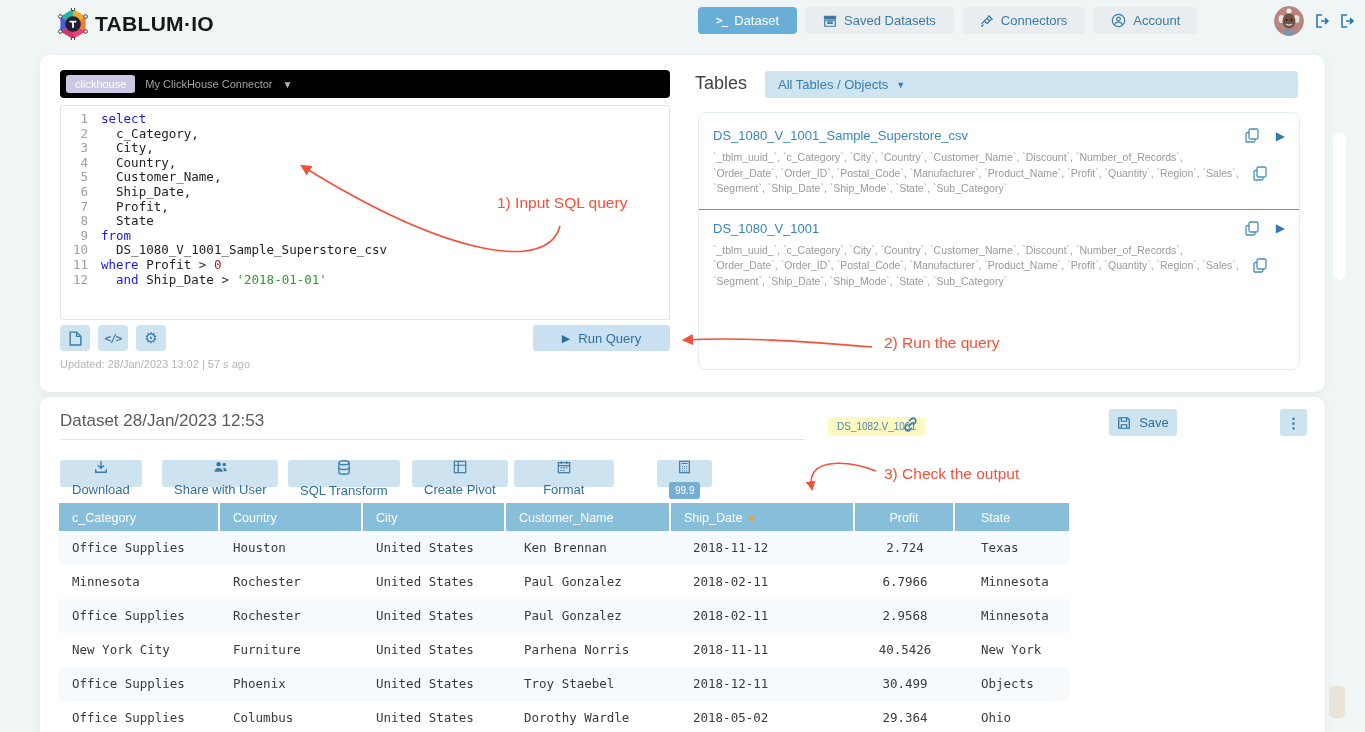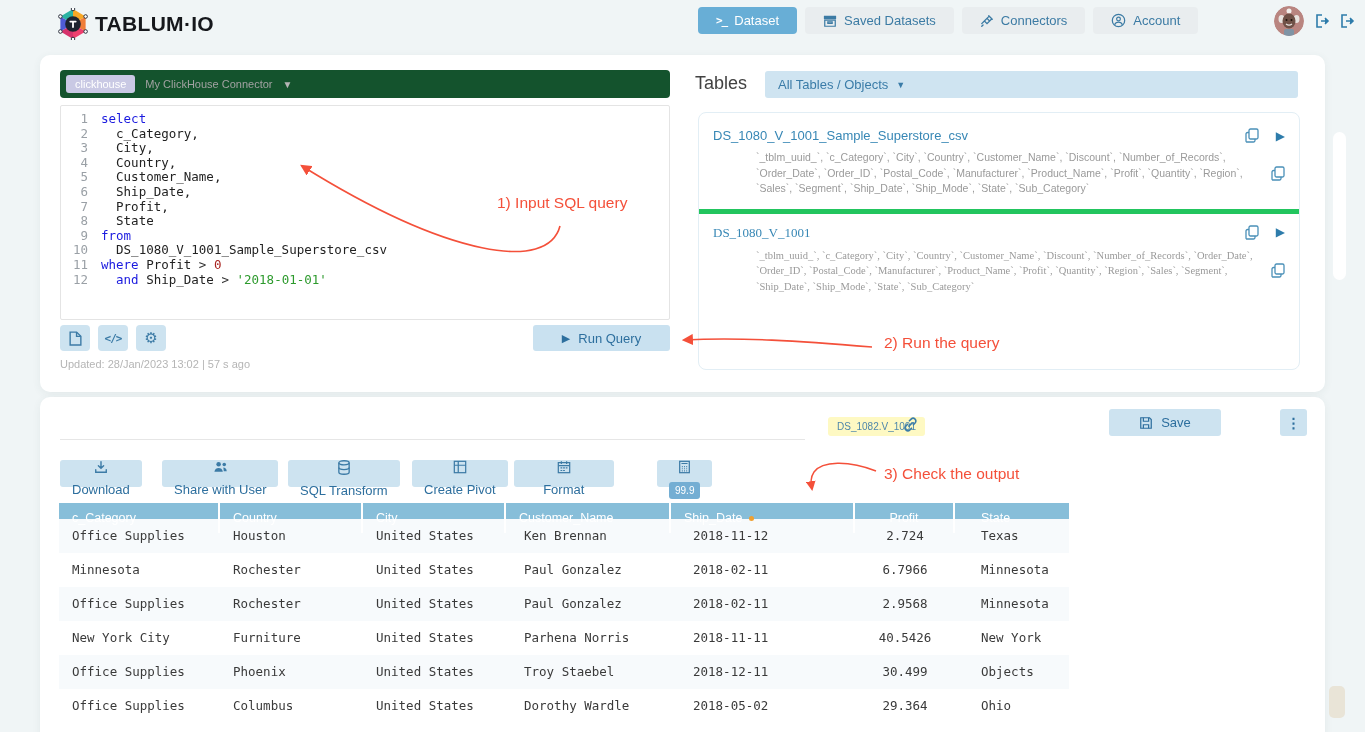--- a/index.html
+++ b/index.html
@@ -18,21 +18,21 @@
   .term-glyph { font-family:"DejaVu Sans Mono", monospace; font-size:11px; font-weight:700; letter-spacing:-1px; }
   .avatar { position:absolute; left:1274px; top:6px; width:30px; height:30px; border-radius:50%; overflow:hidden; cursor:pointer; }
   .exit-icon { position:absolute; top:13px; color:#2e7cab; cursor:pointer; }
 
   
   .card { position:absolute; background:#fff; border-radius:10px; box-shadow:0 2px 8px rgba(60,80,90,.07); }
   .card-top { left:40px; top:55px; width:1285px; height:337px; }
   .card-bottom { left:40px; top:397px; width:1285px; height:400px; }
 
   
-  .conn-bar { position:absolute; left:20px; top:15px; width:610px; height:28px; background:#14532d; border-radius:4px;
+  .conn-bar { position:absolute; left:20px; top:15px; width:610px; height:28px; background:#000000; border-radius:4px;
               display:flex; align-items:center; gap:10px; padding:0 6px; cursor:pointer; }
   .conn-badge { background:#c9c9e4; color:#fff; font-size:11px; padding:3px 9px; border-radius:3px; }
   .conn-name { color:#a2a2a2; font-size:11px; }
   .conn-caret { color:#b5b5b5; font-size:10px; }
 
   
   .editor { position:absolute; left:20px; top:50px; width:610px; height:215px; background:#fff;
             border:1px solid #e4e4e4; border-radius:2px; padding:6px 0; overflow:hidden; cursor:text; }
   .cl { display:flex; line-height:14.6px; font-family:"DejaVu Sans Mono", monospace; font-size:12.5px; white-space:pre; }
   .ln { width:40px; text-align:right; padding-right:13px; color:#9aa0a6; flex:none; }
@@ -50,50 +50,50 @@
              color:#2d6f9e; font-size:13px; display:flex; align-items:center; justify-content:center; gap:8px; cursor:pointer; }
   .run-play { font-size:11px; }
   .updated { position:absolute; left:20px; top:303px; font-size:11px; color:#b5b5b5; }
 
   
   .tables-title { position:absolute; left:655px; top:18px; font-size:18px; color:#424242; }
   .tables-filter { position:absolute; left:725px; top:16px; width:533px; height:27px; background:#cfe4f1; border-radius:3px;
                    color:#3a7ca8; font-size:13px; display:flex; align-items:center; gap:8px; padding:0 13px; cursor:pointer; }
   .tables-box { position:absolute; left:658px; top:57px; width:602px; height:258px; border:1px solid #e2eef5; border-radius:8px; padding:4px 0; }
   .tbl-entry { padding:11px 14px 12px; }
-  .tbl-entry + .tbl-entry { border-top:5px solid #22c55e;font-family:Liberation Serif, serif; }
+  .tbl-entry + .tbl-entry { border-top:1px solid #22c55e; }
   .tbl-entry-head { display:flex; align-items:center; }
   .tbl-name { color:#3787b5; font-size:13px; font-weight:500; cursor:pointer; }
   .tbl-head-icons { margin-left:auto; display:flex; align-items:center; gap:17px; color:#4a90b8; }
-  .tbl-cols-row { display:flex; align-items:center; margin-top:7px;margin-left:43px; }
+  .tbl-cols-row { display:flex; align-items:center; margin-top:7px; }
   .tbl-cols { width:528px; font-size:10.5px; line-height:15.5px; color:#9a9a9a; }
   .tbl-cols-copy { margin-left:12px; color:#4a90b8; }
   .icon-btnish { cursor:pointer; display:flex; }
   .play-glyph { font-size:12px; color:#2e7cab; cursor:pointer; }
 
   
   .ds-title { position:absolute; left:20px; top:14px; font-size:17px; color:#5a5a5a; }
   .ds-title-rule { position:absolute; left:20px; top:42px; width:745px; border-bottom:1px solid #e6e6e6; }
   .ds-badge { position:absolute; left:778px; top:20px; background:#fef9c3; color:#4e87ab; font-size:10px; padding:4px 9px; border-radius:3px;margin-left:10px; }
   .ds-link-icon { position:absolute; left:862px; top:19px; color:#3a7ca8; cursor:pointer; }
   .sq-btn { position:absolute; top:12px; height:27px; background:#cde3f0; border-radius:3px; color:#2d6f9e;
             display:flex; align-items:center; justify-content:center; gap:8px; cursor:pointer; font-size:13px; }
   .btn-plus { left:1092px; width:32px; font-size:16px; font-weight:700; }
-  .btn-save { left:1069px; width:112px; }
+  .btn-save { left:1069px; width:68px; }
   .btn-kebab { left:1240px; width:27px; font-size:14px; font-weight:700; }
 
   .tool-btn { position:absolute; top:63px; height:27px; background:#cde3f0; border-radius:3px; color:#2d6f9e; font-size:13px;
               font-weight:500; display:flex; align-items:center; gap:8px; padding:0 12px; cursor:pointer;flex-direction:column; }
   .tool-badge { background:#74aed3; color:#fff; font-size:10px; padding:3px 6px; border-radius:3px; font-weight:400; }
   .ticon { display:flex; color:#3c7ba6; }
 
   
   .dtable { position:absolute; left:19px; top:106px; width:1010px; }
   .dt-header, .dt-row { display:grid; grid-template-columns:161px 143px 143px 165px 184px 100px 114px; }
-  .dt-header { background:#87bed9; height:16px; }
+  .dt-header { background:#87bed9; height:28px; }
   .th { color:#fff; font-size:12.5px; line-height:30px; padding-left:13px; cursor:pointer; position:relative; }
   .th:not(:last-of-type){ border-right:2px solid #fff; }
   .sortdot { display:none; }
   .sortdot.sorted { display:inline-block; width:5px; height:5px; border-radius:50%; background:#f0a030; margin-left:7px; vertical-align:middle; }
   .dt-row { height:34px; font-family:"DejaVu Sans Mono", monospace; font-size:12.5px; color:#3a3a3a; }
   .dt-row:nth-of-type(odd){ background:#f7fafc; }
   .dt-row > div { line-height:34px; padding-left:13px; overflow:hidden; white-space:nowrap; }
   .dt-row > div:nth-of-type(4){ padding-left:18px; }
   .dt-row > div:nth-of-type(5){ padding-left:22px; }
   .dt-row > div:nth-of-type(6){ padding-left:0; text-align:center; }
@@ -345,20 +345,21 @@
               <rect x="4" y="1" width="9" height="10" rx="1.5"></rect>
               <path d="M10 11v1.5a1.5 1.5 0 0 1-1.5 1.5H1.5A1.5 1.5 0 0 1 1 12.5V6a1.5 1.5 0 0 1 1.5-1.5H4"></path>
             </svg>
           </span>
         </div>
       </div>
     </div>
 </div>
 
 <div class="card card-bottom">
+  <div class="ds-title">Dataset 28/Jan/2023 12:53</div>
   <div class="ds-title-rule"></div>
   <span class="ds-badge">DS_1082.V_1001</span>
   <span class="ds-link-icon">
     <svg width="17" height="17" viewBox="0 0 16 16" fill="none" stroke="currentColor" stroke-width="1.5" stroke-linecap="round">
         <path d="M6.5 9.5l3-3"></path>
         <path d="M7 4.5l1.6-1.6a2.6 2.6 0 0 1 3.7 3.7L10.7 8.2"></path>
         <path d="M9 11.5l-1.6 1.6a2.6 2.6 0 0 1-3.7-3.7l1.6-1.6"></path>
       </svg>
   </span>
 

